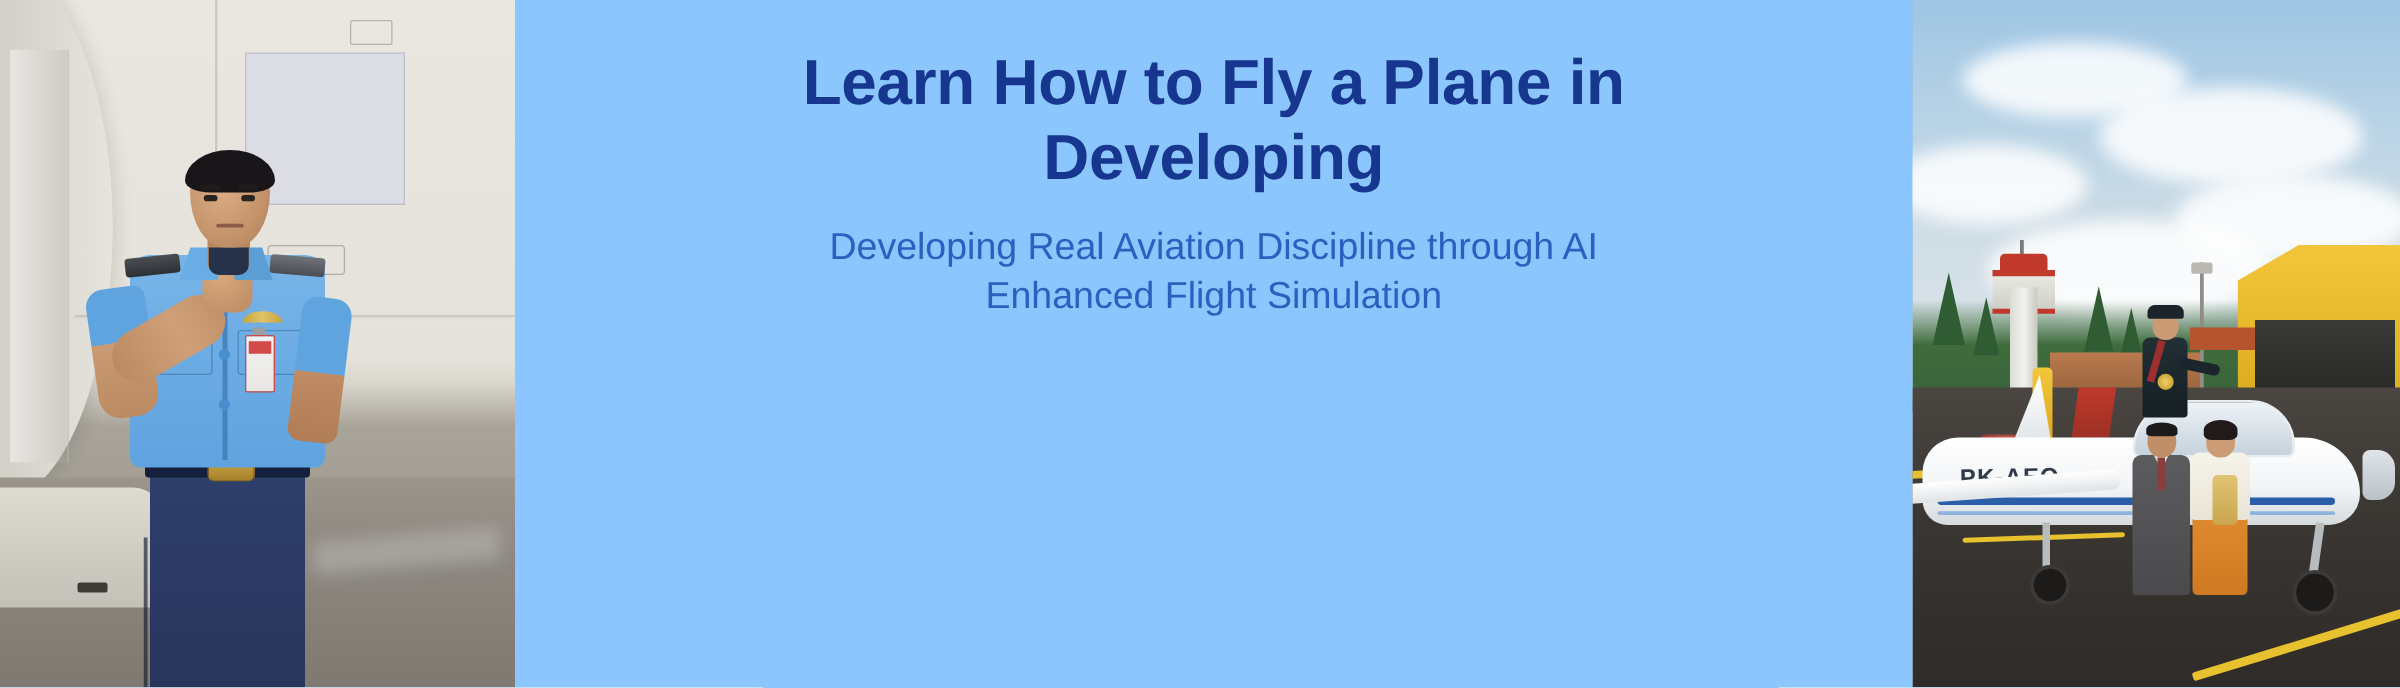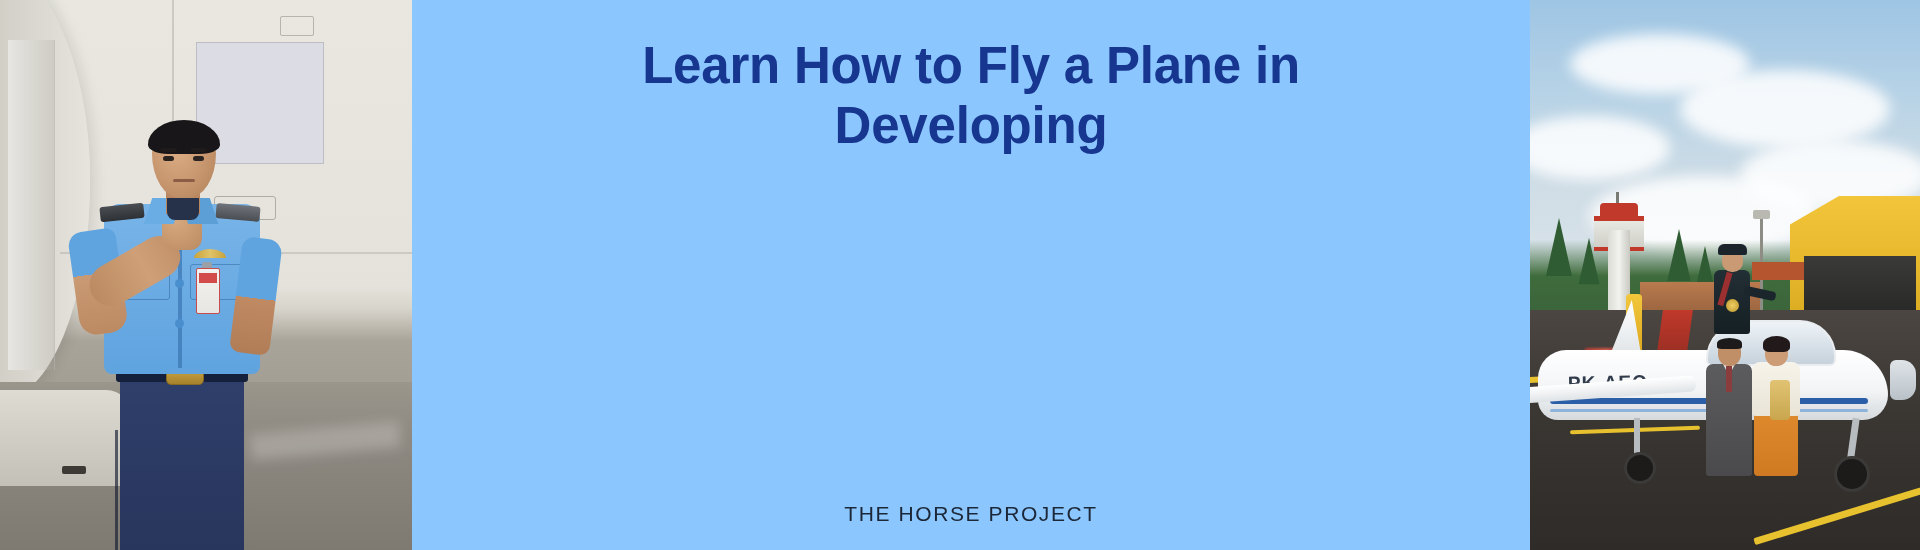--- a/index.html
+++ b/index.html
@@ -807,22 +807,22 @@
       <div class="cd-brow-r"></div>
       <div class="cd-eye-l"></div>
       <div class="cd-eye-r"></div>
       <div class="cd-mouth"></div>
     </div>
   </div>
 
   <div class="center-panel">
     <h1 class="headline">Learn How to Fly a Plane in Developing</h1>
 
-
-    <div class="brand-footer">THE HORSE PROJECT</div>
+    <p class="subheadline">Developing Real Aviation Discipline through AI Enhanced Flight Simulation</p>
+
   </div>
 
   <div class="photo-right">
     <div class="sky"></div>
     <div class="cloud c1"></div>
     <div class="cloud c2"></div>
     <div class="cloud c3"></div>
     <div class="cloud c4"></div>
     <div class="cloud c5"></div>
 

